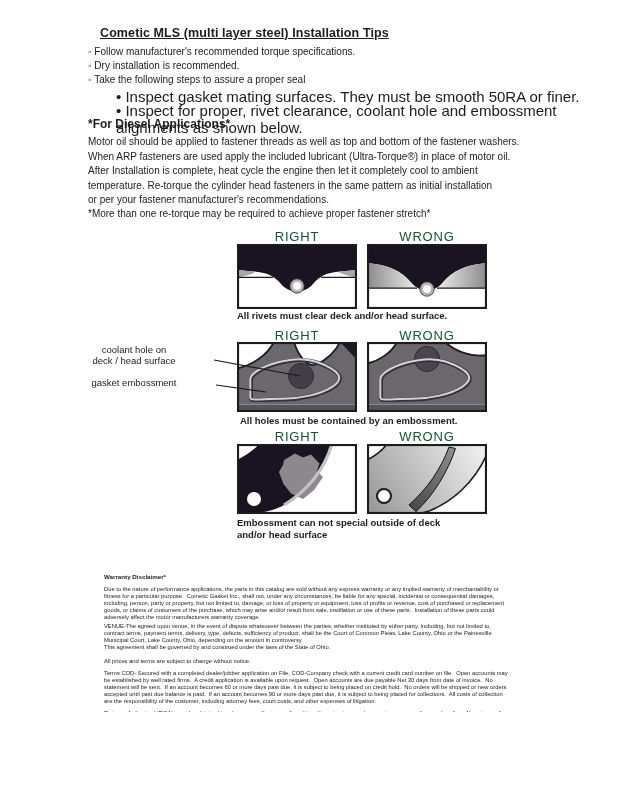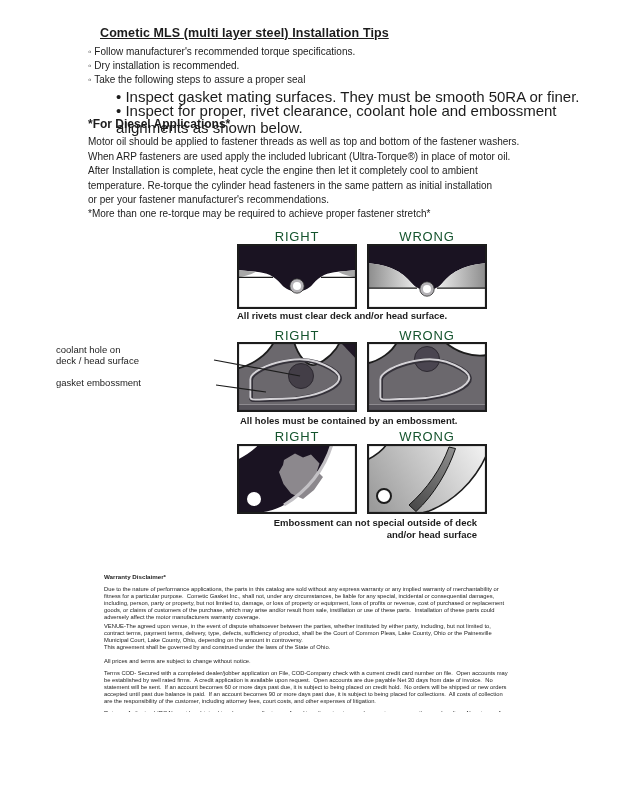--- a/index.html
+++ b/index.html
@@ -9,22 +9,22 @@
   }
   .abs{position:absolute;}
   .ml{white-space:pre-wrap;}
   #doc-title{left:100px;top:26px;font-size:12.5px;font-weight:bold;text-decoration:underline;letter-spacing:.1px;}
   .bullet{left:88px;font-size:10px;}
   .subbullet{left:116px;font-size:15px;}
   .section-heading{left:88px;font-size:12px;font-weight:bold;}
   .body-para{left:88px;width:452px;font-size:10px;line-height:14.5px;}
   .rw-label{width:120px;text-align:center;font-size:13px;letter-spacing:.8px;color:#14532d;}
   .panel{width:120px;z-index:1;}
-  .caption{font-size:9.5px;font-weight:bold;line-height:12px;text-align:right;}
-  .annot{left:56px;width:156px;text-align:left;font-size:9.5px;line-height:10.5px;}
+  .caption{font-size:9.5px;font-weight:bold;line-height:12px;}
+  .annot{left:56px;width:156px;text-align:center;font-size:9.5px;line-height:10.5px;}
   #pointer-overlay{left:0;top:0;z-index:3;pointer-events:none;}
   .disc{left:104px;width:500px;font-size:5.8px;line-height:6.9px;letter-spacing:0;}
   .disc-h{font-weight:bold;font-size:6.2px;}
   #footer-code{left:384px;top:758px;font-size:15px;letter-spacing:.5px;}
 </style>
 </head>
 <body>
 
 <div id="page">
 

